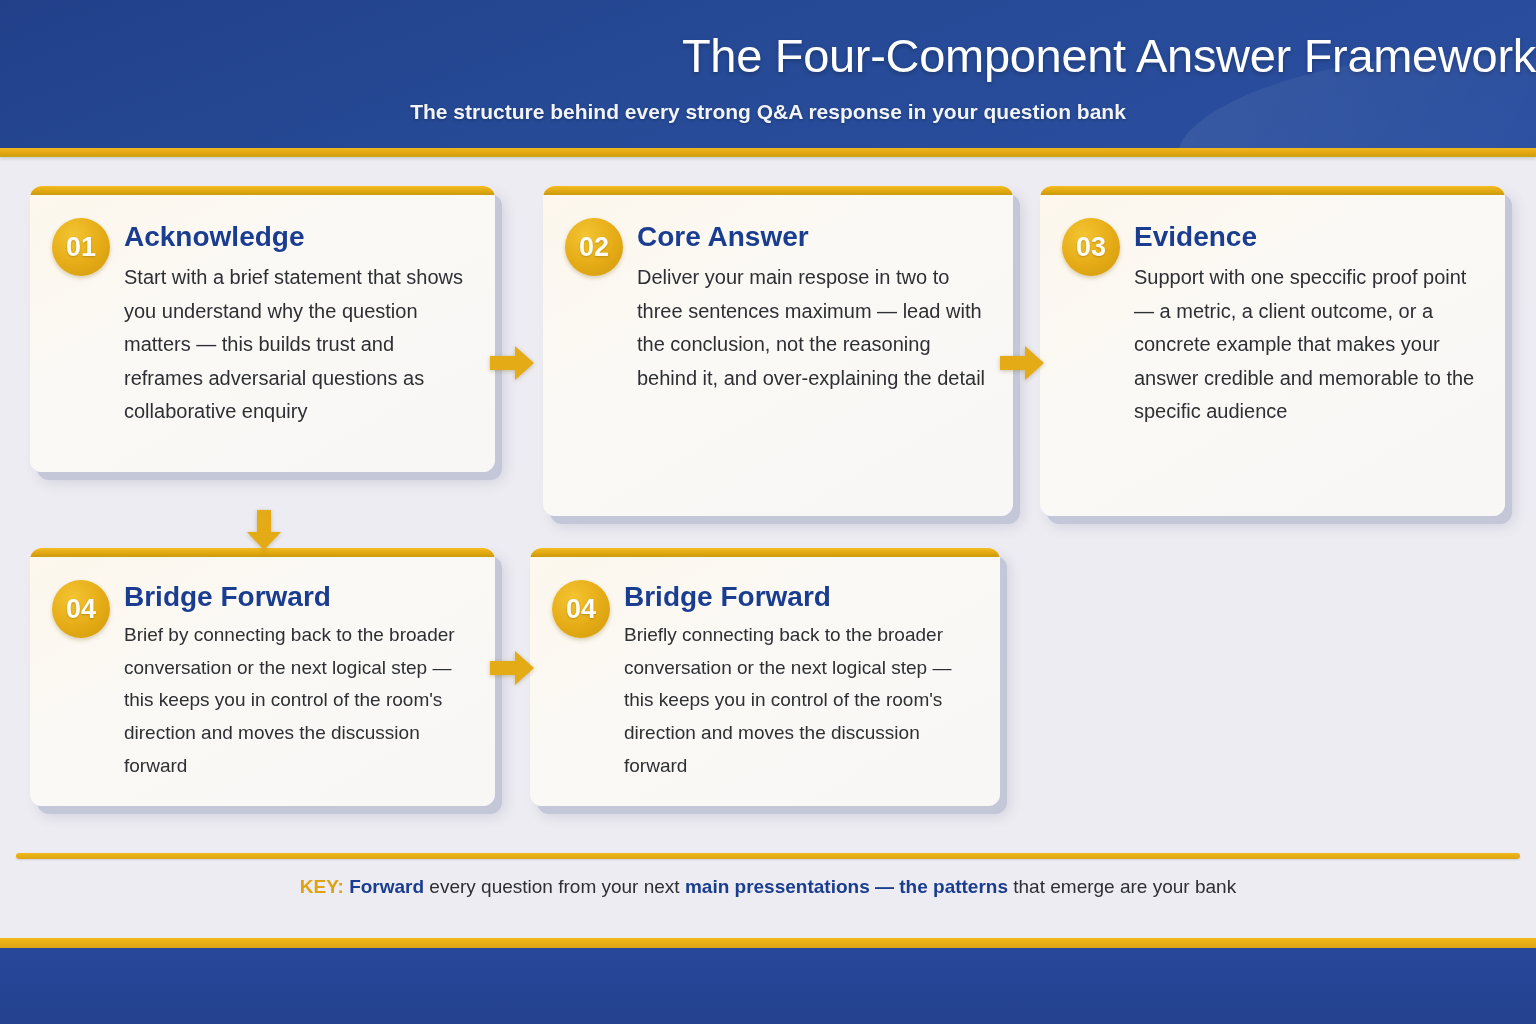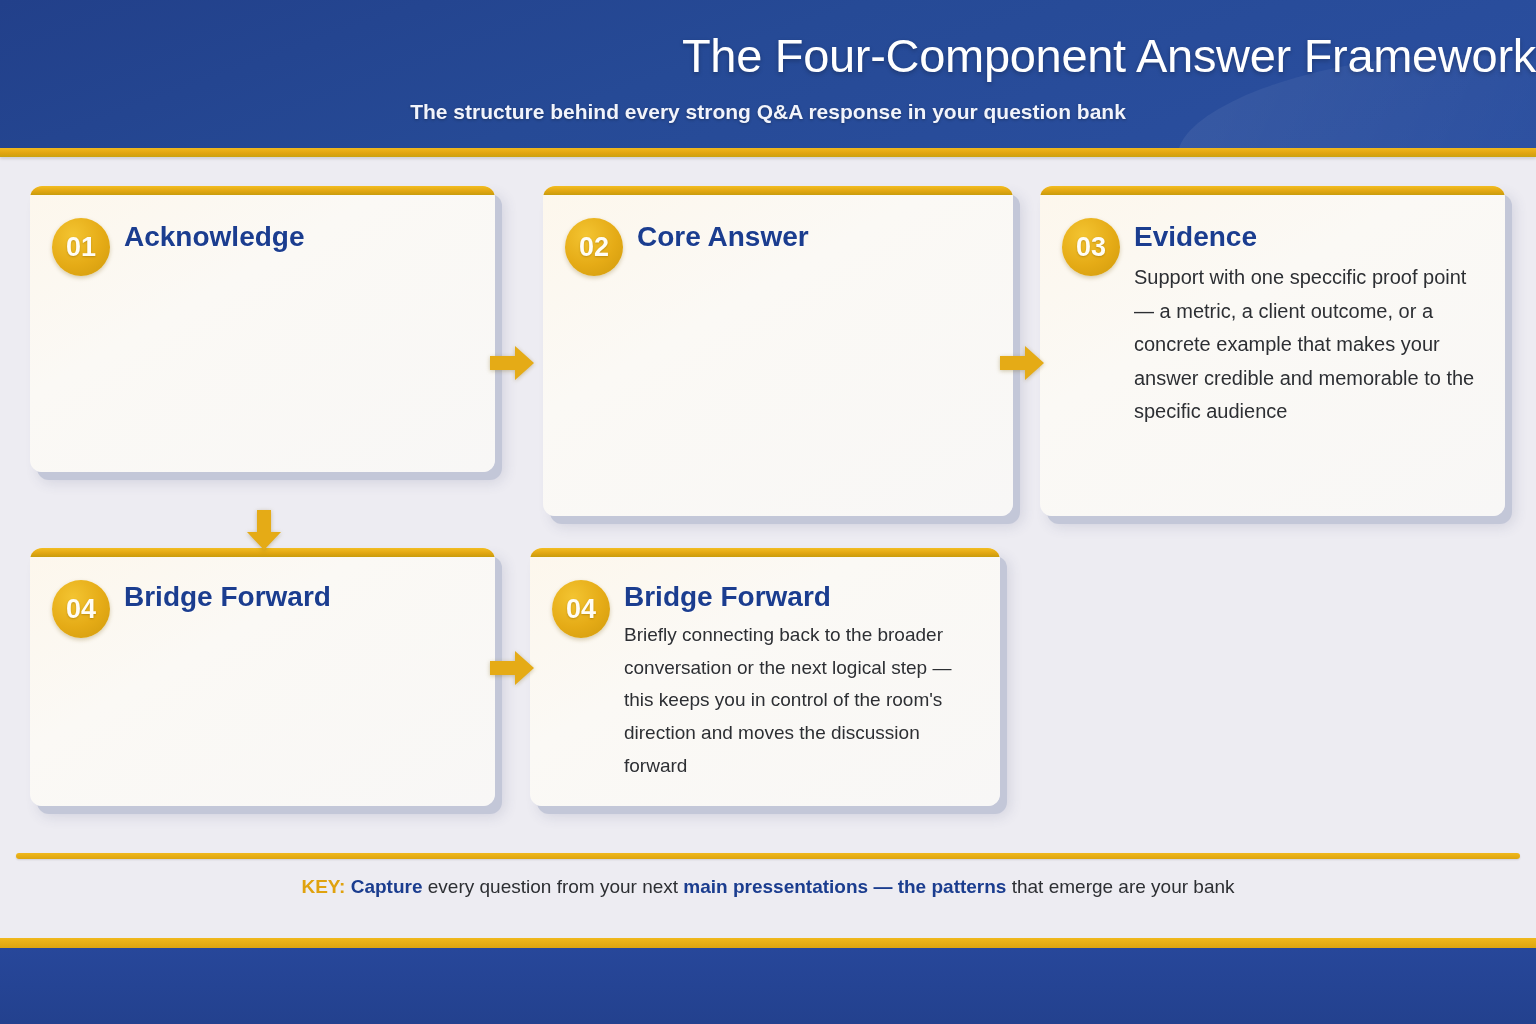--- a/index.html
+++ b/index.html
@@ -130,45 +130,48 @@
   <div class="header-title">The Four-Component Answer Framework</div>
   <div class="header-sub">The structure behind every strong Q&amp;A response in your question bank</div>
 </div>
 <div class="top-gold-bar"></div>
 
 <div class="card" id="card-01">
   <div class="card-top"></div>
   <div class="card-inner">
     <div class="badge">01</div>
     <div class="card-title">Acknowledge</div>
+    <div class="card-body">Start with a brief statement that shows you understand why the question matters — this builds trust and reframes adversarial questions as collaborative enquiry</div>
   </div>
 </div>
 
 <div class="card" id="card-02">
   <div class="card-top"></div>
   <div class="card-inner">
     <div class="badge">02</div>
     <div class="card-title">Core Answer</div>
+    <div class="card-body">Deliver your main respose in two to three sentences maximum — lead with the conclusion, not the reasoning behind it, and over-explaining the detail</div>
   </div>
 </div>
 
 <div class="card" id="card-03">
   <div class="card-top"></div>
   <div class="card-inner">
     <div class="badge">03</div>
     <div class="card-title">Evidence</div>
     <div class="card-body">Support with one speccific proof point — a metric, a client outcome, or a concrete example that makes your answer credible and memorable to the specific audience</div>
   </div>
 </div>
 
 <div class="card" id="card-04">
   <div class="card-top"></div>
   <div class="card-inner">
     <div class="badge">04</div>
     <div class="card-title">Bridge Forward</div>
+    <div class="card-body">Brief by connecting back to the broader conversation or the next logical step — this keeps you in control of the room's direction and moves the discussion forward</div>
   </div>
 </div>
 
 <div class="card" id="card-04b">
   <div class="card-top"></div>
   <div class="card-inner">
     <div class="badge">04</div>
     <div class="card-title">Bridge Forward</div>
     <div class="card-body">Briefly connecting back to the broader conversation or the next logical step — this keeps you in control of the room's direction and moves the discussion forward</div>
   </div>
@@ -182,16 +185,16 @@
 </svg>
 <svg class="arrow-down" id="arrow-3" viewBox="0 0 40 40">
   <path d="M13 0 L27 0 L27 22 L37 22 L20 40 L3 22 L13 22 Z" fill="#e5ab16"></path>
 </svg>
 <svg class="arrow-right" id="arrow-4" viewBox="0 0 44 40">
   <path d="M0 13 L25 13 L25 3 L44 20 L25 37 L25 27 L0 27 Z" fill="#e5ab16"></path>
 </svg>
 
 <div class="key-divider"></div>
 <div class="key-line">
-  <span class="key-label">KEY:</span><span>&nbsp;</span><span class="key-strong">Capture</span><span> every question from your next </span><span class="key-strong">main pressentations — the patterns</span><span> that emerge are your bank</span>
+  <span class="key-label">KEY:</span><span>&nbsp;</span><span class="key-strong">Forward</span><span> every question from your next </span><span class="key-strong">main pressentations — the patterns</span><span> that emerge are your bank</span>
 </div>
 <div class="bottom-gold-bar"></div>
 <div class="bottom-band"></div>
 
 </body></html>

